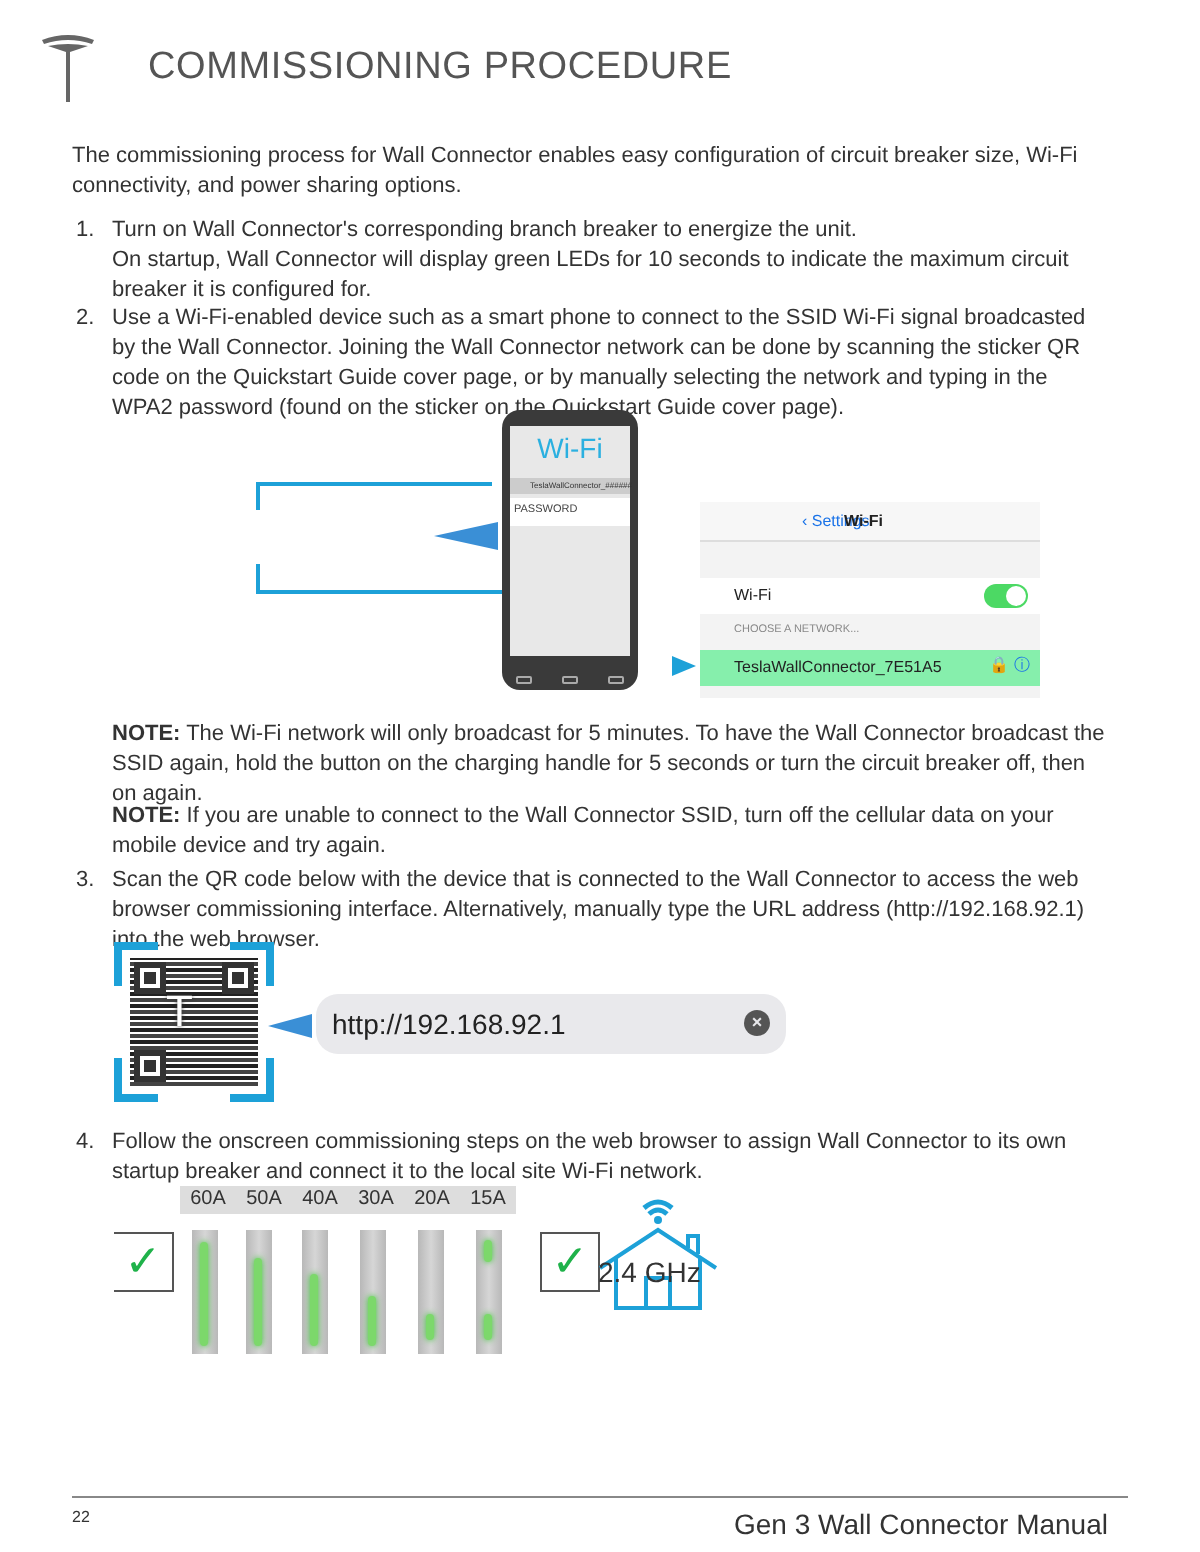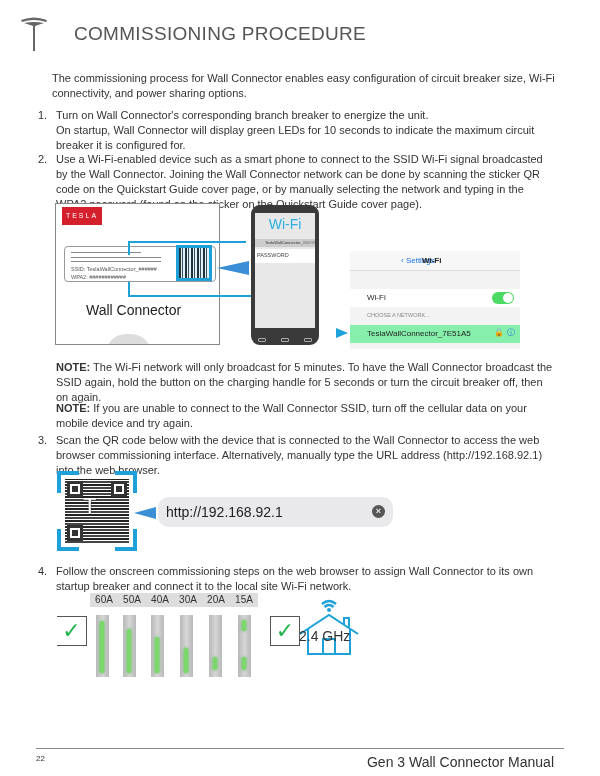--- a/index.html
+++ b/index.html
@@ -3,21 +3,21 @@
 <meta charset="utf-8">
 <style>
   * { box-sizing: border-box; margin: 0; padding: 0; }
   html, body { width: 600px; height: 776px; background: #ffffff; overflow: hidden; }
   body { position: relative; font-family: "Liberation Sans", "DejaVu Sans", sans-serif; color: #333; }
 
   .header { position: absolute; left: 20px; top: 14px; height: 40px; display: flex; align-items: center; }
   .logo { width: 28px; height: 36px; margin-right: 26px; }
   .title { font-size: 19px; letter-spacing: 0.3px; color: #555; font-weight: normal; }
 
-  .intro { position: absolute; left: 36px; top: 71px; width: 530px; font-size: 11px; line-height: 15px; color: #333; margin-left: 16px; }
+  .intro { position: absolute; left: 36px; top: 71px; width: 530px; font-size: 11px; line-height: 15px; color: #333; }
 
   .step { position: absolute; left: 36px; width: 520px; font-size: 11px; line-height: 15px; color: #333; display: flex; }
   .step .num { width: 20px; text-align: left; padding-left: 2px; flex-shrink: 0; }
   .step .body { flex: 1; }
   .step .sub { margin-top: 0; }
   .note { position: absolute; left: 56px; width: 500px; font-size: 11px; line-height: 15px; color: #333; }
   .note b { font-weight: bold; }
 
   
   .fig1 { position: absolute; left: 55px; top: 203px; width: 480px; height: 150px; }
@@ -103,35 +103,20 @@
     <p class="sub">On startup, Wall Connector will display green LEDs for 10 seconds to indicate the maximum circuit breaker it is configured for.</p>
   </div>
 </div>
 
 <div class="step" style="top:152px;">
   <span class="num">2.</span>
   <p class="body">Use a Wi-Fi-enabled device such as a smart phone to connect to the SSID Wi-Fi signal broadcasted by the Wall Connector. Joining the Wall Connector network can be done by scanning the sticker QR code on the Quickstart Guide cover page, or by manually selecting the network and typing in the WPA2 password (found on the sticker on the Quickstart Guide cover page).</p>
 </div>
 
 <div class="fig1">
-  <div class="wc-box">
-    <div class="tesla-badge">TESLA</div>
-    <div class="sticker">
-      <div class="line" style="top:5px;width:70px;"></div>
-      <div class="line" style="top:10px;width:90px;"></div>
-      <div class="line" style="top:14px;width:90px;"></div>
-      <div class="ssid">SSID: TeslaWallConnector_######</div>
-      <div class="wpa">WPA2: ############</div>
-    </div>
-    <div class="qr-small">
-        <div class="inner"></div>
-      </div>
-    <div class="wc-label">Wall Connector</div>
-    <div class="wc-device"></div>
-  </div>
 
   <div class="arrow-line" style="left:73px;top:38px;width:2px;height:14px;"></div>
   <div class="arrow-line" style="left:73px;top:38px;width:118px;height:2px;"></div>
   <div class="arrow-line" style="left:73px;top:79px;width:2px;height:14px;"></div>
   <div class="arrow-line" style="left:73px;top:92px;width:166px;height:2px;"></div>
   <div class="arrow-line" style="left:238px;top:58px;width:2px;height:36px;"></div>
   <div style="position:absolute;left:162px;top:58px;width:0;height:0;border-top:7px solid transparent;border-bottom:7px solid transparent;border-left:0;border-right:32px solid #3a8fd6;"></div>
 
   <div class="phone">
     <div class="screen">

